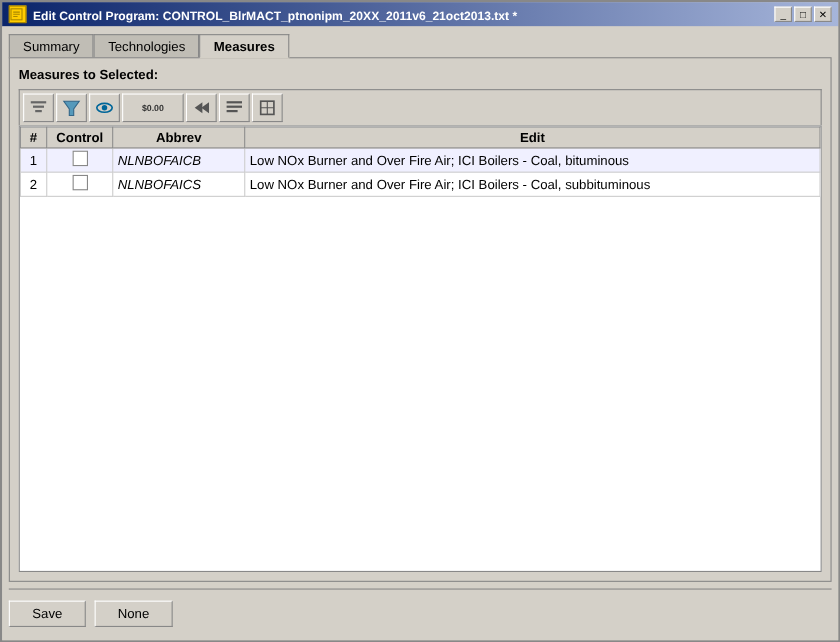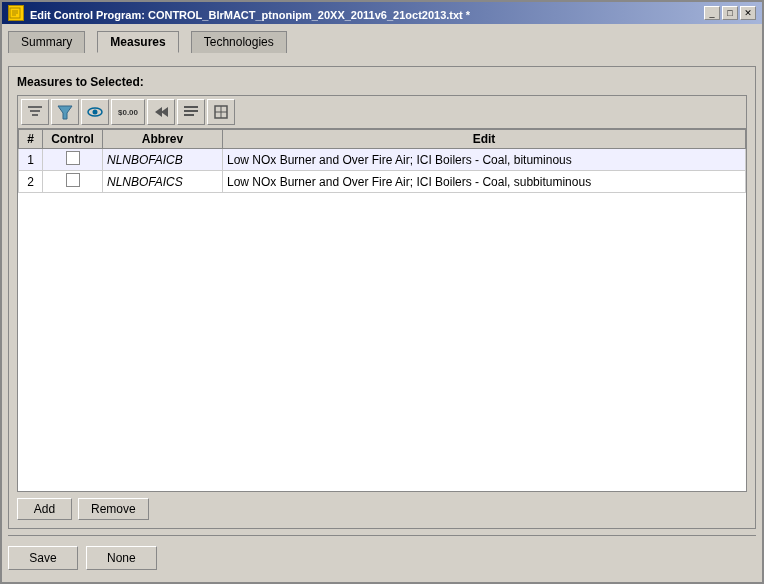--- a/index.html
+++ b/index.html
@@ -71,22 +71,22 @@
     }
     .window-body {
       flex: 1;
       padding: 6px;
       display: flex;
       flex-direction: column;
       background: #d4d0c8;
     }
     .tabs {
       display: flex;
-      gap: 12px;
-      margin-bottom: 14px;
+      gap: 0;
+      margin-bottom: 0;
     }
     .tab {
       padding: 3px 12px;
       border: 1px solid #888;
       border-bottom: none;
       background: #c0bdb5;
       cursor: pointer;
       font-size: 12px;
       position: relative;
       top: 1px;
@@ -240,22 +240,22 @@
       <div class="title-btn">_</div>
       <div class="title-btn">□</div>
       <div class="title-btn">✕</div>
     </div>
   </div>
 
   <div class="window-body">
 
     <div class="tabs">
       <div class="tab">Summary</div>
+      <div class="tab">Technologies</div>
       <div class="tab active">Measures</div>
-      <div class="tab">Technologies</div>
     </div>
 
     <div class="tab-content">
       <div class="section-label">Measures to Selected:</div>
 
       <div class="toolbar">
 
         <button class="toolbar-btn" title="Filter">
           <svg width="18" height="18" viewBox="0 0 18 18">
             <rect x="2" y="3" width="14" height="2" fill="#666"></rect>
@@ -270,21 +270,21 @@
           </svg>
         </button>
 
         <button class="toolbar-btn" title="View">
           <svg width="18" height="18" viewBox="0 0 18 18">
             <ellipse cx="9" cy="9" rx="7" ry="4" fill="none" stroke="#006699" stroke-width="1.5"></ellipse>
             <circle cx="9" cy="9" r="2.5" fill="#006699"></circle>
           </svg>
         </button>
 
-        <button class="toolbar-btn" title="Cost" style="font-size:8px; font-weight:bold; color:#333; width:34px;">$0.00</button>
+        <button class="toolbar-btn" title="Cost" style="font-size:8px; font-weight:bold; color:#333; width:56px;">$0.00</button>
 
         <button class="toolbar-btn" title="Rewind">
           <svg width="18" height="18" viewBox="0 0 18 18">
             <polygon points="10,4 3,9 10,14" fill="#555"></polygon>
             <polygon points="16,4 9,9 16,14" fill="#555"></polygon>
           </svg>
         </button>
 
         <button class="toolbar-btn" title="List">
           <svg width="18" height="18" viewBox="0 0 18 18">
@@ -328,24 +328,20 @@
                 <span class="checkbox-cell"></span>
               </td>
               <td class="abbrev-col">NLNBOFAICS</td>
               <td class="name-col">Low NOx Burner and Over Fire Air; ICI Boilers - Coal, subbituminous</td>
             </tr>
           </tbody>
         </table>
       </div>
 
 
-      <div class="bottom-buttons">
-        <button class="btn">Add</button>
-        <button class="btn">Remove</button>
-      </div>
     </div>
 
     <div class="footer-divider"></div>
 
     <div class="footer-buttons">
       <button class="footer-btn">Save</button>
       <button class="footer-btn">None</button>
     </div>
   </div>
 </div>

